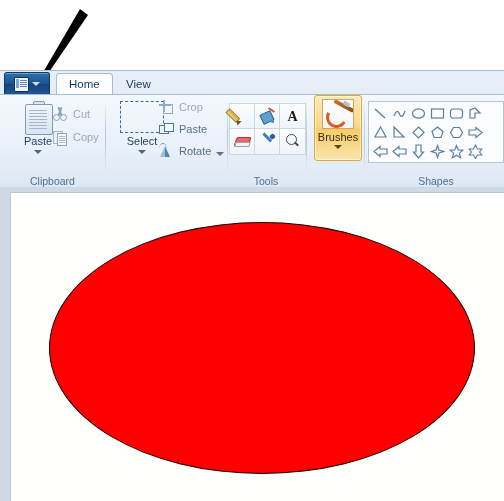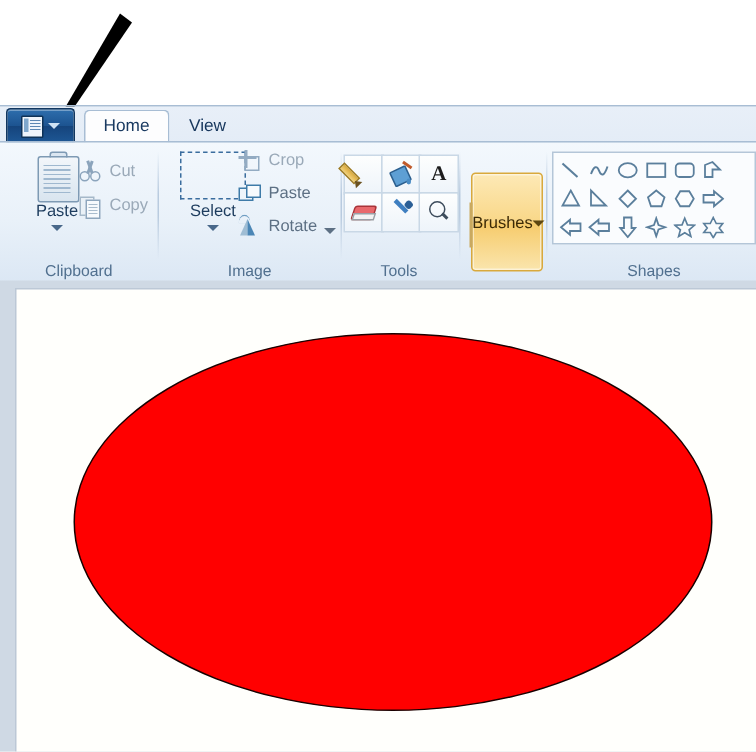--- a/index.html
+++ b/index.html
@@ -158,25 +158,25 @@
   .ico-picker{width:17px;height:17px;position:relative;}
   .ico-picker .stem{position:absolute;left:3px;top:3px;width:11px;height:2.5px;background:#3f7fc0;transform:rotate(45deg);}
   .ico-picker .cap{position:absolute;right:1px;top:1px;width:5px;height:5px;background:#2b5f96;border-radius:2px;transform:rotate(45deg);}
 
   .ico-zoom{width:17px;height:17px;position:relative;}
   .ico-zoom .lens{position:absolute;left:2px;top:1px;width:9px;height:9px;border:1.8px solid #3d4c5c;border-radius:50%;}
   .ico-zoom .hand{position:absolute;left:10px;top:10px;width:5px;height:2px;background:#3d4c5c;transform:rotate(45deg);}
 
   
   .brushes-btn{
-    position:absolute;left:314px;top:20px;width:46px;height:64px;
+    position:absolute;left:314px;top:0;width:46px;height:64px;
     background:linear-gradient(to bottom,#fde9b6 0%,#f9d88a 48%,#f6cb6b 52%,#fae5ad 100%);
     border:1px solid #d9a93c;border-radius:3px;
     box-shadow:inset 0 0 0 1px rgba(255,255,255,.5);
-    display:flex;align-items:center;cursor:pointer;justify-content:center;
+    display:flex;flex-direction:column;align-items:center;cursor:pointer;
   }
   .brush-ico{margin-top:3px;width:30px;height:28px;background:linear-gradient(to bottom,#ffffff,#f5f5f5);
     border:1px solid #caa95f;position:relative;overflow:hidden;}
   .brush-ico .handle{position:absolute;right:-2px;top:4px;width:22px;height:4px;
     background:linear-gradient(to right,#c7742f,#8a4a18);transform:rotate(28deg);border-radius:2px;}
   .brush-ico .ferrule{position:absolute;right:3px;top:2px;width:7px;height:4px;background:#b9bcc0;transform:rotate(28deg);}
   .brush-ico .stroke{position:absolute;left:3px;top:7px;width:15px;height:15px;
     border:3px solid #e4571f;border-radius:50%;border-right-color:transparent;border-top-color:transparent;transform:rotate(-15deg);}
   .brushes-btn .lbl{font-size:11px;color:#3b2a06;margin-top:2px;}
   .brushes-btn .dncaret{width:0;height:0;margin-top:2px;
@@ -274,21 +274,20 @@
         </div>
         <div class="smallcmd enabled" style="left:52px;top:48px;">
           <span class="ico16 ico-rot">
               <i class="arc"></i>
               <i class="tri1"></i>
               <i class="tri2"></i>
             </span>
           <span class="t">Rotate</span>
           <span class="dncaret" style="margin-top:5px;width:0;height:0;border-left:4px solid transparent;border-right:4px solid transparent;border-top:4px solid #5d7084;"></span>
         </div>
-        <div class="group-label">Image</div>
       </div>
       <div class="group-sep" style="left:227px;"></div>
 
       <div class="group" style="left:228px;width:76px;">
         <div class="toolsgrid" style="left:1px;top:8px;">
           <div class="toolcell">
             <span class="ico-pencil">
                 <i class="body"></i>
                 <i class="tip"></i>
               </span>

